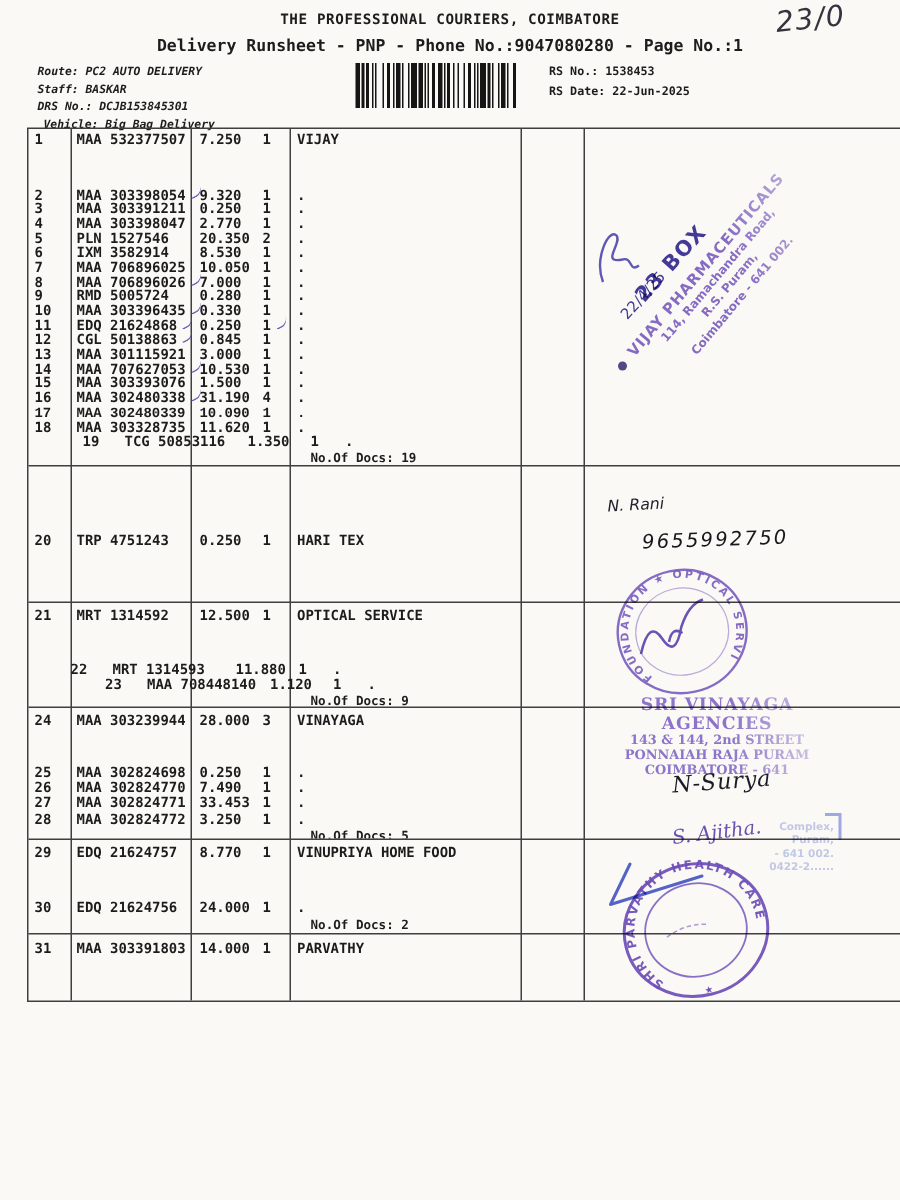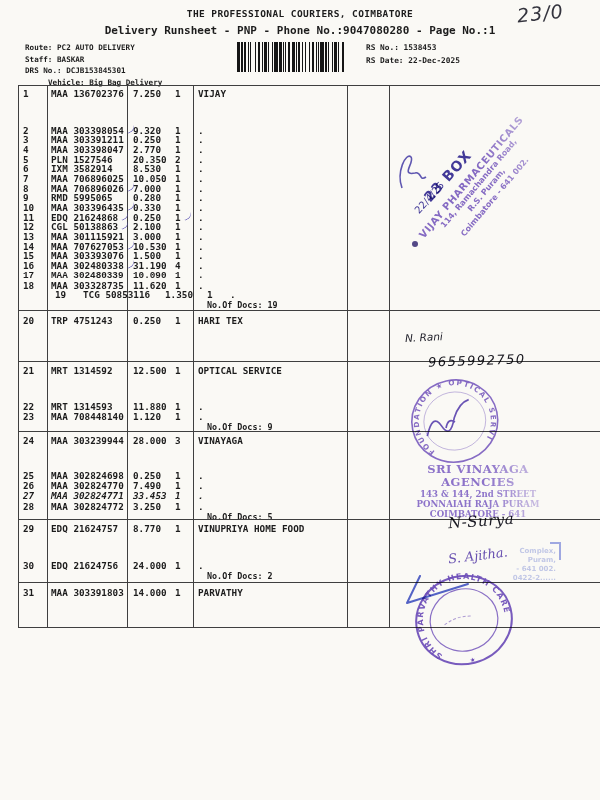--- a/index.html
+++ b/index.html
@@ -5,22 +5,22 @@
   html,body{margin:0;padding:0;background:#e9e7e2;}
   .page{position:relative;width:600px;height:800px;background:#faf9f5;overflow:hidden;
         font-family:"DejaVu Sans Mono",monospace;color:#1c1c1c;}
   
   .title{position:absolute;left:0;top:8px;width:600px;text-align:center;
          font-size:9.5px;font-weight:bold;letter-spacing:.4px;}
   .subtitle{position:absolute;left:0;top:24px;width:600px;text-align:center;
             font-size:11px;font-weight:bold;}
   .corner-note{position:absolute;left:517px;top:2px;font-family:"DejaVu Sans",sans-serif;
                font-style:italic;font-size:19px;color:#34343e;transform:rotate(-6deg);letter-spacing:1px;}
-  .meta-left{position:absolute;left:25px;top:42px;font-size:7.6px;font-weight:bold;line-height:11.5px;}
-  .meta-left .indent{padding-left:4px;margin-left:19px;}
+  .meta-left{position:absolute;left:25px;top:42px;font-size:7.6px;font-weight:bold;line-height:11.5px;font-style:italic;}
+  .meta-left .indent{padding-left:4px;}
   .meta-right{position:absolute;left:366px;top:42px;font-size:7.8px;font-weight:bold;line-height:12.5px;}
   .barcode{position:absolute;left:237px;top:42px;width:108px;height:30px;display:flex;}
   .barcode div{height:100%;}
   
   .tbl{position:absolute;left:18px;top:85px;width:581px;border:1px solid #3f3f3f;background:transparent;}
   .vline{position:absolute;top:0;bottom:0;width:1px;background:#3f3f3f;z-index:1;}
   .thead{display:grid;grid-template-columns:28px 80px 66px 154px 42px auto;height:12px;
          line-height:12px;border-bottom:1px solid #3f3f3f;font-size:8.6px;font-weight:bold;box-sizing:border-box;}
   .thead span{white-space:pre;overflow:visible;}
   .group{box-sizing:border-box;border-bottom:1px solid #3f3f3f;overflow:hidden;position:relative;}
@@ -149,35 +149,35 @@
       <div style="flex-grow: 3; background: rgb(21, 21, 21);"></div>
       <div style="flex-grow: 1; background: transparent;"></div>
       <div style="flex-grow: 1; background: rgb(21, 21, 21);"></div>
       <div style="flex-grow: 2; background: transparent;"></div>
       <div style="flex-grow: 2; background: rgb(21, 21, 21);"></div>
       <div style="flex-grow: 1; background: transparent;"></div>
     </div>
 
   <div class="meta-right">
     <div>RS No.: 1538453</div>
-    <div>RS Date: 22-Dec-2025</div>
+    <div>RS Date: 22-Jun-2025</div>
   </div>
 
   <div class="tbl" id="tbl">
     <div class="vline" style="left:28px"></div>
     <div class="vline" style="left:108px"></div>
     <div class="vline" style="left:174px"></div>
     <div class="vline" style="left:328px"></div>
     <div class="vline" style="left:370px"></div>
 
     <div id="tbody">
         <div class="group" style="height: 225px; padding-top: 2px;">
           <div class="row first">
       <span class="c-sno">1</span>
-      <span class="c-cons">MAA 136702376</span>
+      <span class="c-cons">MAA 532377507</span>
       <span class="c-weight"><span class="w">7.250</span><span>1</span></span>
       <span class="c-consignee">VIJAY</span>
       <span></span>
       <span></span>
     </div>
           <div style="height: 26px;"></div>
           <div class="row sub" style="height: 9.7px; line-height: 9.7px;">
       <span class="c-sno">2</span>
       <span class="c-cons">MAA 303398054<span class="tick"></span></span>
       <span class="c-weight"><span class="w">9.320</span><span>1</span></span>
@@ -228,21 +228,21 @@
           <div class="row sub" style="height: 9.7px; line-height: 9.7px;">
       <span class="c-sno">8</span>
       <span class="c-cons">MAA 706896026<span class="tick"></span></span>
       <span class="c-weight"><span class="w">7.000</span><span>1</span></span>
       <span class="c-consignee">.</span>
       <span></span>
       <span></span>
     </div>
           <div class="row sub" style="height: 9.7px; line-height: 9.7px;">
       <span class="c-sno">9</span>
-      <span class="c-cons">RMD 5995065</span>
+      <span class="c-cons">RMD 5005724</span>
       <span class="c-weight"><span class="w">0.280</span><span>1</span></span>
       <span class="c-consignee">.</span>
       <span></span>
       <span></span>
     </div>
           <div class="row sub" style="height: 9.7px; line-height: 9.7px;">
       <span class="c-sno">10</span>
       <span class="c-cons">MAA 303396435<span class="tick"></span></span>
       <span class="c-weight"><span class="w">0.330</span><span>1</span></span>
       <span class="c-consignee">.</span>
@@ -253,21 +253,21 @@
       <span class="c-sno">11</span>
       <span class="c-cons">EDQ 21624868<span class="tick"></span></span>
       <span class="c-weight"><span class="w">0.250</span><span>1<span class="tick"></span></span></span>
       <span class="c-consignee">.</span>
       <span></span>
       <span></span>
     </div>
           <div class="row sub" style="height: 9.7px; line-height: 9.7px;">
       <span class="c-sno">12</span>
       <span class="c-cons">CGL 50138863<span class="tick"></span></span>
-      <span class="c-weight"><span class="w">2.100</span><span>1</span></span>
+      <span class="c-weight"><span class="w">0.845</span><span>1</span></span>
       <span class="c-consignee">.</span>
       <span></span>
       <span></span>
     </div>
           <div class="row sub" style="height: 9.7px; line-height: 9.7px;">
       <span class="c-sno">13</span>
       <span class="c-cons">MAA 301115921</span>
       <span class="c-weight"><span class="w">3.000</span><span>1</span></span>
       <span class="c-consignee">.</span>
       <span></span>
@@ -316,49 +316,49 @@
           <div class="row sub" style="height: 9.7px; line-height: 9.7px; margin-left: 32px;">
       <span class="c-sno">19</span>
       <span class="c-cons">TCG 50853116</span>
       <span class="c-weight"><span class="w">1.350</span><span>1</span></span>
       <span class="c-consignee">.</span>
       <span></span>
       <span></span>
     </div>
           <div class="docs-row">No.Of Docs: 19</div>
         </div>
-        <div class="group" style="height: 51px; padding-top: 4px;">
+        <div class="group" style="height: 51px; padding-top: 4px; margin-top: 40px;">
           <div class="row first">
       <span class="c-sno">20</span>
       <span class="c-cons">TRP 4751243</span>
       <span class="c-weight"><span class="w">0.250</span><span>1</span></span>
       <span class="c-consignee">HARI TEX</span>
       <span></span>
       <span></span>
     </div>
         </div>
         <div class="group" style="height: 70px; padding-top: 3px;">
           <div class="row first">
       <span class="c-sno">21</span>
       <span class="c-cons">MRT 1314592</span>
       <span class="c-weight"><span class="w">12.500</span><span>1</span></span>
       <span class="c-consignee">OPTICAL SERVICE</span>
       <span></span>
       <span></span>
     </div>
           <div style="height: 25px;"></div>
-          <div class="row sub" style="height: 10px; line-height: 10px;">
+          <div class="row sub" style="height: 10px; line-height: 10px; margin-left: 24px;">
       <span class="c-sno">22</span>
       <span class="c-cons">MRT 1314593</span>
       <span class="c-weight"><span class="w">11.880</span><span>1</span></span>
       <span class="c-consignee">.</span>
       <span></span>
       <span></span>
     </div>
-          <div class="row sub" style="height: 10px; line-height: 10px;">
+          <div class="row sub" style="height: 10px; line-height: 10px; margin-left: 47px;">
       <span class="c-sno">23</span>
       <span class="c-cons">MAA 708448140</span>
       <span class="c-weight"><span class="w">1.120</span><span>1</span></span>
       <span class="c-consignee">.</span>
       <span></span>
       <span></span>
     </div>
           <div class="docs-row">No.Of Docs: 9</div>
         </div>
         <div class="group" style="height: 88px; padding-top: 3px;">
@@ -380,21 +380,21 @@
       <span></span>
     </div>
           <div class="row sub" style="height: 10.4px; line-height: 10.4px;">
       <span class="c-sno">26</span>
       <span class="c-cons">MAA 302824770</span>
       <span class="c-weight"><span class="w">7.490</span><span>1</span></span>
       <span class="c-consignee">.</span>
       <span></span>
       <span></span>
     </div>
-          <div class="row sub" style="height: 10.4px; line-height: 10.4px; font-style: italic;">
+          <div class="row sub" style="height: 10.4px; line-height: 10.4px;">
       <span class="c-sno">27</span>
       <span class="c-cons">MAA 302824771</span>
       <span class="c-weight"><span class="w">33.453</span><span>1</span></span>
       <span class="c-consignee">.</span>
       <span></span>
       <span></span>
     </div>
           <div class="row sub" style="height: 10.4px; line-height: 10.4px;">
       <span class="c-sno">28</span>
       <span class="c-cons">MAA 302824772</span>

